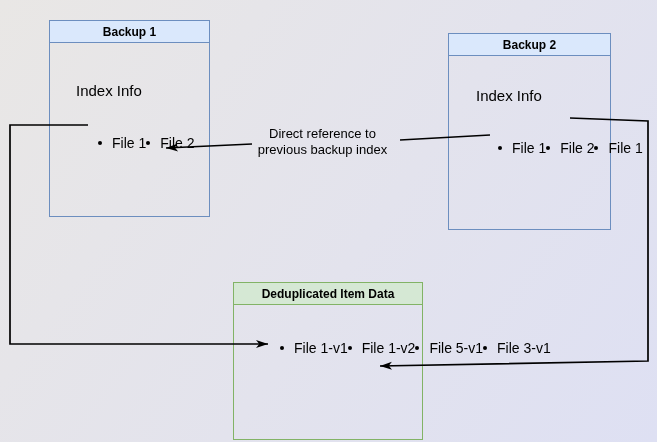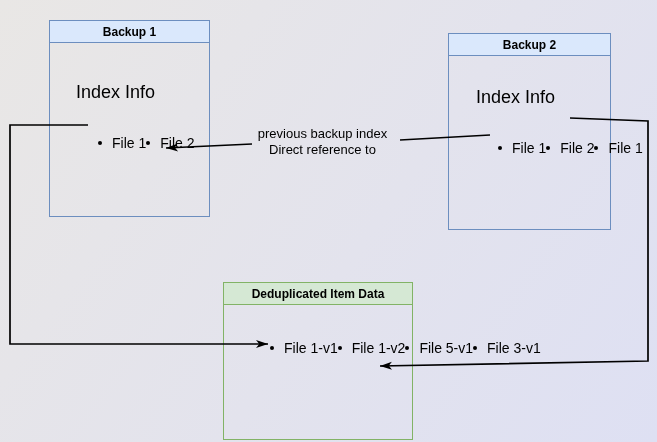--- a/index.html
+++ b/index.html
@@ -12,36 +12,36 @@
   }
   .node{position:absolute;box-sizing:border-box;background:transparent;}
   .node-blue{border:1.5px solid #6c8ebf;margin-top:16px;}
   .node-green{border:1.5px solid #82b366;}
   .node-header{
     height:22px;display:flex;align-items:center;justify-content:center;
     font-size:12px;font-weight:bold;box-sizing:border-box;
   }
   .header-blue{background:#dae8fc;border-bottom:1.5px solid #6c8ebf;}
   .header-green{background:#d5e8d4;border-bottom:1.5px solid #82b366;}
-  .index-label{position:absolute;font-size:18px;white-space:nowrap;}
+  .index-label{position:absolute;font-size:15px;white-space:nowrap;}
   .file-list{position:absolute;display:flex;flex-direction:row;}
   .file-row{display:flex;align-items:center;font-size:14px;white-space:nowrap;}
   .row-19{height:19px;}
   .row-18{height:17.5px;}
   .row-195{height:19.5px;}
   .bullet{width:4px;height:4px;border-radius:50%;background:#000;margin-right:10px;flex:0 0 auto;}
   .annotation{
     position:absolute;left:235px;top:126px;width:175px;
     font-size:13px;line-height:16px;text-align:center;white-space:nowrap;
   }
   .connector-layer{position:absolute;left:0;top:0;pointer-events:none;}
 
   #backup1{left:49px;top:4px;width:161px;height:197px;}
   #backup2{left:448px;top:17px;width:163px;height:197px;}
-  #dedup{left:223px;top:282px;width:190px;height:158px;}
+  #dedup{left:233px;top:282px;width:190px;height:158px;}
 
   #backup1 .index-label{left:26px;top:61px;}
   #backup2 .index-label{left:27px;top:53px;}
   #backup1 .file-list{left:48px;top:112px;}
   #backup2 .file-list{left:49px;top:105px;}
   #dedup .file-list{left:46px;top:55px;align-items:center;}
 </style>
 </head>
 <body>
 
@@ -118,17 +118,17 @@
 
     <path d="M88,125 L10,125 L10,344 L268,344" fill="none" stroke="#000" stroke-width="1.7" marker-end="url(#arrow)"></path>
 
     <path d="M490,135 L400,140" fill="none" stroke="#000" stroke-width="1.7"></path>
     <path d="M252,144 L166,148" fill="none" stroke="#000" stroke-width="1.7" marker-end="url(#arrow)"></path>
 
     <path d="M570,118 L648,121 L648,361 L380,366" fill="none" stroke="#000" stroke-width="1.7" marker-end="url(#arrow)"></path>
   </svg>
 
   <div class="annotation">
+    <div>Direct reference to</div>
     <div>previous backup index</div>
-    <div>Direct reference to</div>
   </div>
 
 </div>
 
 </body></html>

